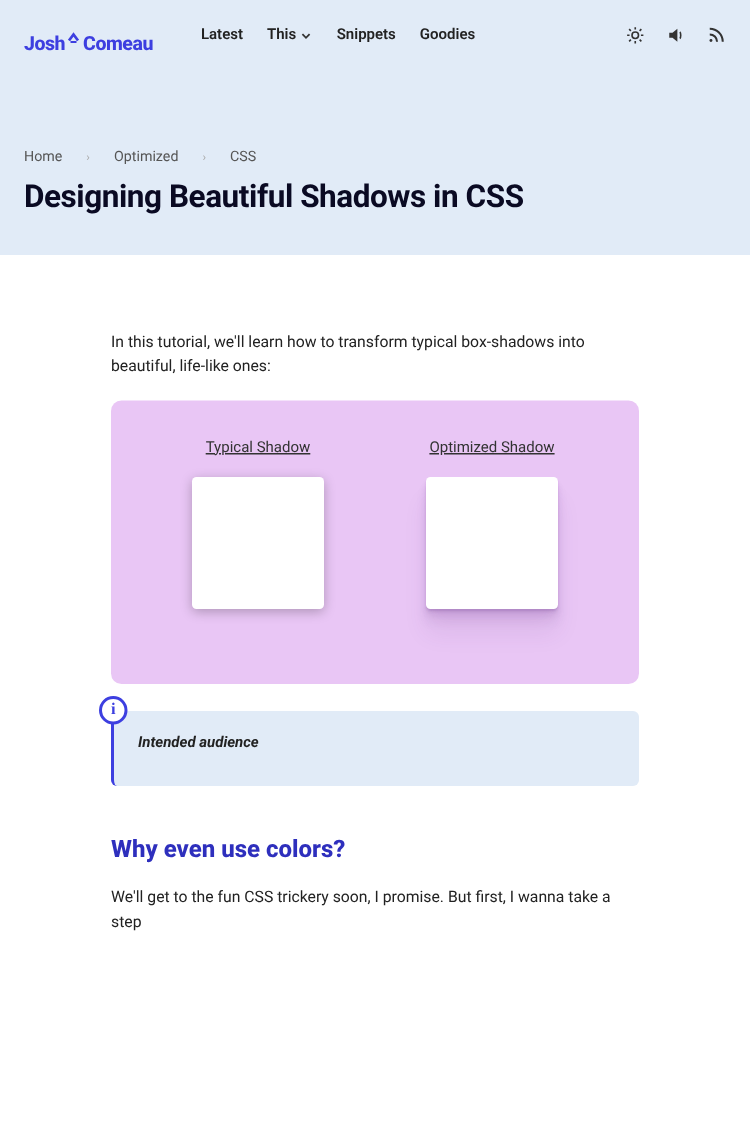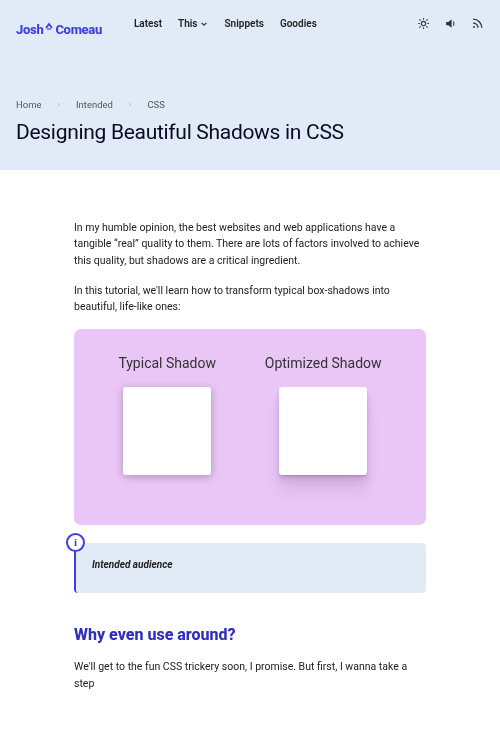--- a/index.html
+++ b/index.html
@@ -45,41 +45,41 @@
     font-size: 9.5px;
     color: #555;
     display: flex;
     align-items: center;
     gap: 16px;
   }
   .crumb-sep { color: #aaa; font-size: 8px; }
   .title {
     margin-top: 10px;
     font-size: 21px;
-    font-weight: 400;
+    font-weight: 700;
     letter-spacing: -0.3px;
     color: #0a0a23;
   }
   .content {
     padding: 50px 74px 30px 74px;
     font-size: 10.5px;
     line-height: 1.55;
     color: #222;
   }
   .content p { margin-bottom: 14px; }
   .demo {
     background: #e9c6f5;
     border-radius: 7px;
     padding: 24px 20px 50px 20px;
     display: flex;
     justify-content: space-around;
     margin: 10px 0 18px 0;
   }
   .demo-col { text-align: center; }
-  .demo-label { font-size: 14px; margin-bottom: 12px; color: #333; }
+  .demo-label { font-size: 10px; margin-bottom: 12px; color: #333; text-decoration: underline; }
   .box {
     width: 88px;
     height: 88px;
     background: #fff;
     border-radius: 3px;
     margin: 0 auto;
   }
   .box.typical { box-shadow: 0 2px 8px rgba(0,0,0,0.25); }
   .box.optimized { box-shadow:
     0 1px 1px rgba(80,30,120,0.08),
@@ -182,43 +182,42 @@
       <svg class="icon" viewBox="0 0 24 24">
           <path d="M4 11a9 9 0 019 9M4 4a16 16 0 0116 16" fill="none" stroke="currentColor" stroke-width="2.5"></path>
           <circle cx="5.5" cy="18.5" r="1.8" fill="currentColor"></circle>
         </svg>
     </div>
   </nav>
 
   <div class="breadcrumb">
     <a>Home</a>
     <span class="crumb-sep">›</span>
-    <a>Intended</a>
+    <a>Optimized</a>
     <span class="crumb-sep">›</span>
     <a>CSS</a>
   </div>
 
   <h1 class="title">Designing Beautiful Shadows in CSS</h1>
 </div>
 
 <article class="content">
-  <p>In my humble opinion, the best websites and web applications have a tangible “real” quality to them. There are lots of factors involved to achieve this quality, but shadows are a critical ingredient.</p>
   <p>In this tutorial, we'll learn how to transform typical box-shadows into beautiful, life-like ones:</p>
 
   <div class="demo">
     <div class="demo-col">
       <div class="demo-label">Typical Shadow</div>
       <div class="box typical"></div>
     </div>
     <div class="demo-col">
       <div class="demo-label">Optimized Shadow</div>
       <div class="box optimized"></div>
     </div>
   </div>
 
   <aside class="aside">
     <div class="aside-icon">i</div>
     <div class="aside-title">Intended audience</div>
   </aside>
 
-  <h2 class="h2">Why even use around?</h2>
+  <h2 class="h2">Why even use colors?</h2>
   <p>We'll get to the fun CSS trickery soon, I promise. But first, I wanna take a step</p>
 </article>
 
 </body></html>

